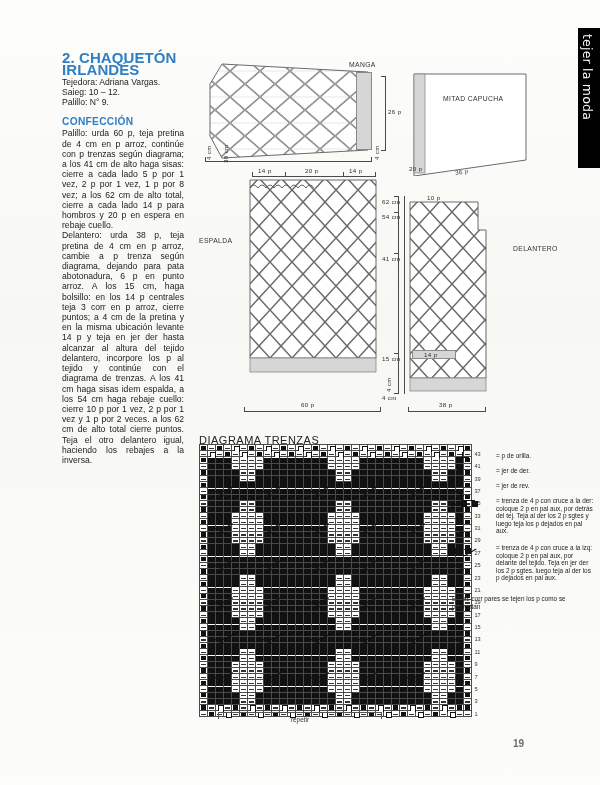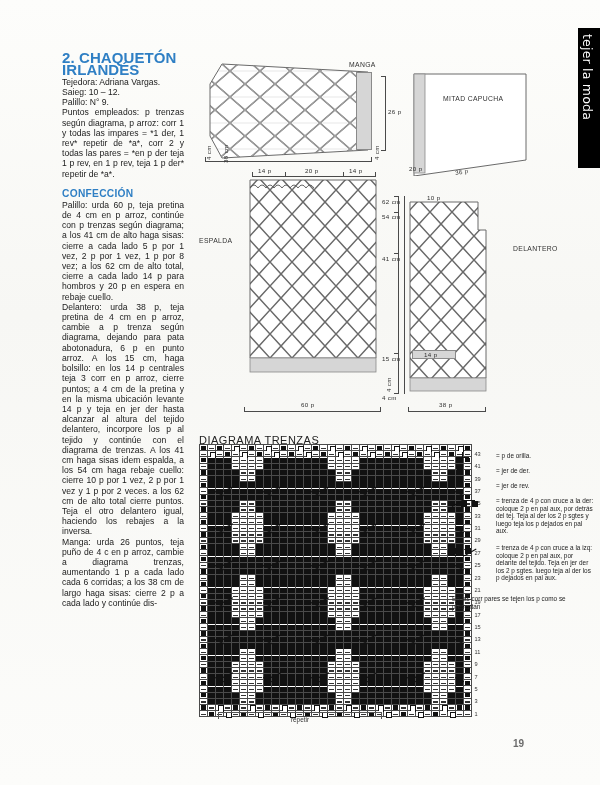--- a/index.html
+++ b/index.html
@@ -163,27 +163,25 @@
 
   <div id="left-col">
     <div class="hdr">
       <span>2. CHAQUETÓN</span><br>
       <span>IRLANDÉS</span>
     </div>
 
     <div class="para tight"><b>Tejedora:</b><span> Adriana Vargas.</span></div>
     <div class="para tight"><b>Saieg:</b><span> 10 – 12.</span></div>
     <div class="para tight"><b>Palillo:</b><span> N° 9.</span></div>
-    <div class="para tight"><b>Puntos empleados:</b><span> p trenzas según diagrama, p arroz: corr 1 y todas las impares = *1 der, 1 rev* repetir de *a*, corr 2 y todas las pares = *en p der teja 1 p rev, en 1 p rev, teja 1 p der* repetir de *a*.</span></div>
 
     <div class="sec-hdr">CONFECCIÓN</div>
 
     <div class="para tight"><b>Palillo:</b><span> urda 60 p, teja pretina de 4 cm en p arroz, continúe con p trenzas según diagrama; a los 41 cm de alto haga sisas: cierre a cada lado 5 p por 1 vez, 2 p por 1 vez, 1 p por 8 vez; a los 62 cm de alto total, cierre a cada lado 14 p para hombros y 20 p en espera en rebaje cuello.</span></div>
     <div class="para tight"><b>Delantero:</b><span> urda 38 p, teja pretina de 4 cm en p arroz, cambie a p trenza según diagrama, dejando para pata abotonadura, 6 p en punto arroz. A los 15 cm, haga bolsillo: en los 14 p centrales teja 3 corr en p arroz, cierre puntos; a 4 cm de la pretina y en la misma ubicación levante 14 p y teja en jer der hasta alcanzar al altura del tejido delantero, incorpore los p al tejido y continúe con el diagrama de trenzas. A los 41 cm haga sisas idem espalda, a los 54 cm haga rebaje cuello: cierre 10 p por 1 vez, 2 p por 1 vez y 1 p por 2 veces. a los 62 cm de alto total cierre puntos. Teja el otro delantero igual, haciendo los rebajes a la inversa.</span></div>
-    <div class="para tight"><b>Manga:</b><span> urda 26 puntos, teja puño de 4 c en p arroz, cambie a diagrama trenzas, aumentando 1 p a cada lado cada 6 corridas; a los 38 cm de largo haga sisas: cierre 2 p a cada lado y continúe dis-</span></div>
   </div>
 
   <div id="schematics">
 
     <div class="cabletex" style="left:200px; top:58px; width:175px; height:105px;">
       <svg width="175" height="105" viewBox="0 0 175 105">
         <defs>
           <pattern id="lat" width="30" height="26" patternUnits="userSpaceOnUse">
             <path d="M0 13 L15 0 L30 13 L15 26 Z" fill="none" stroke="#555" stroke-width="1.6"></path>
             <path d="M0 13 L15 0 L30 13 L15 26 Z" fill="none" stroke="#bbb" stroke-width="0.6"></path>

